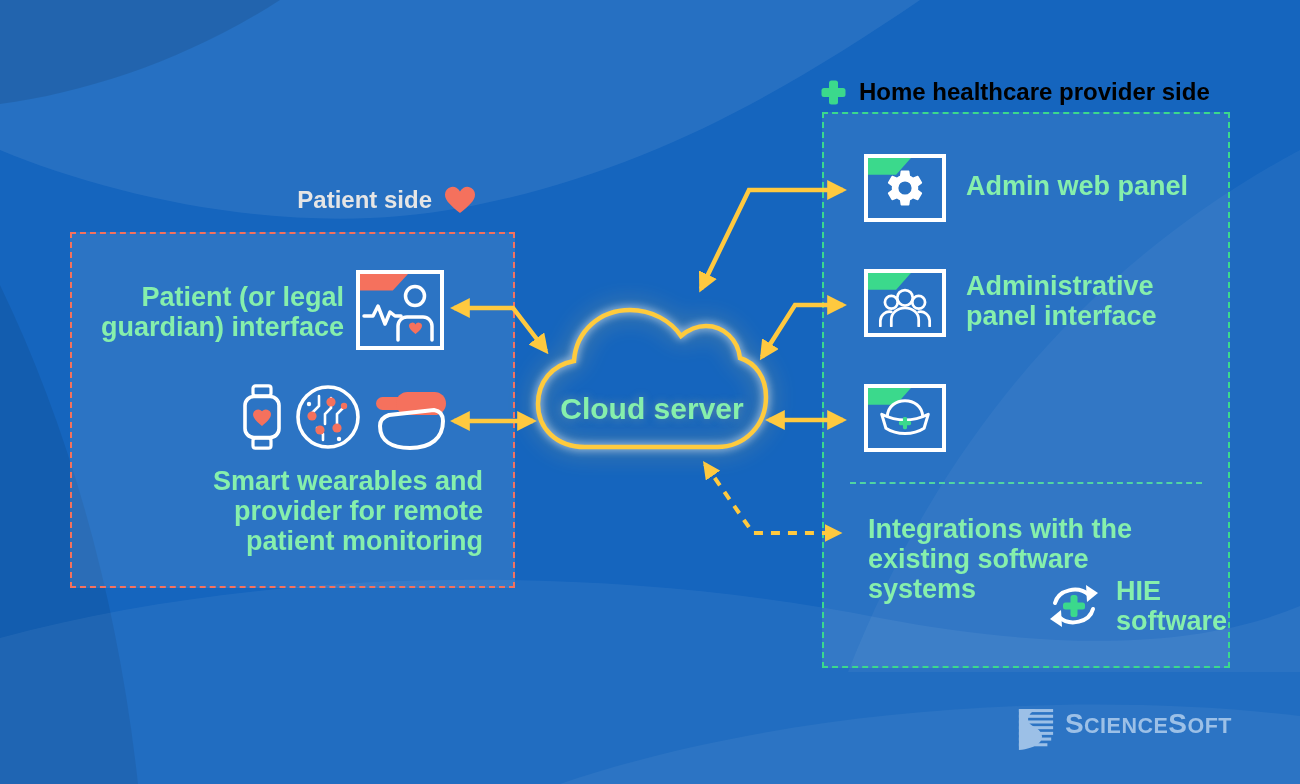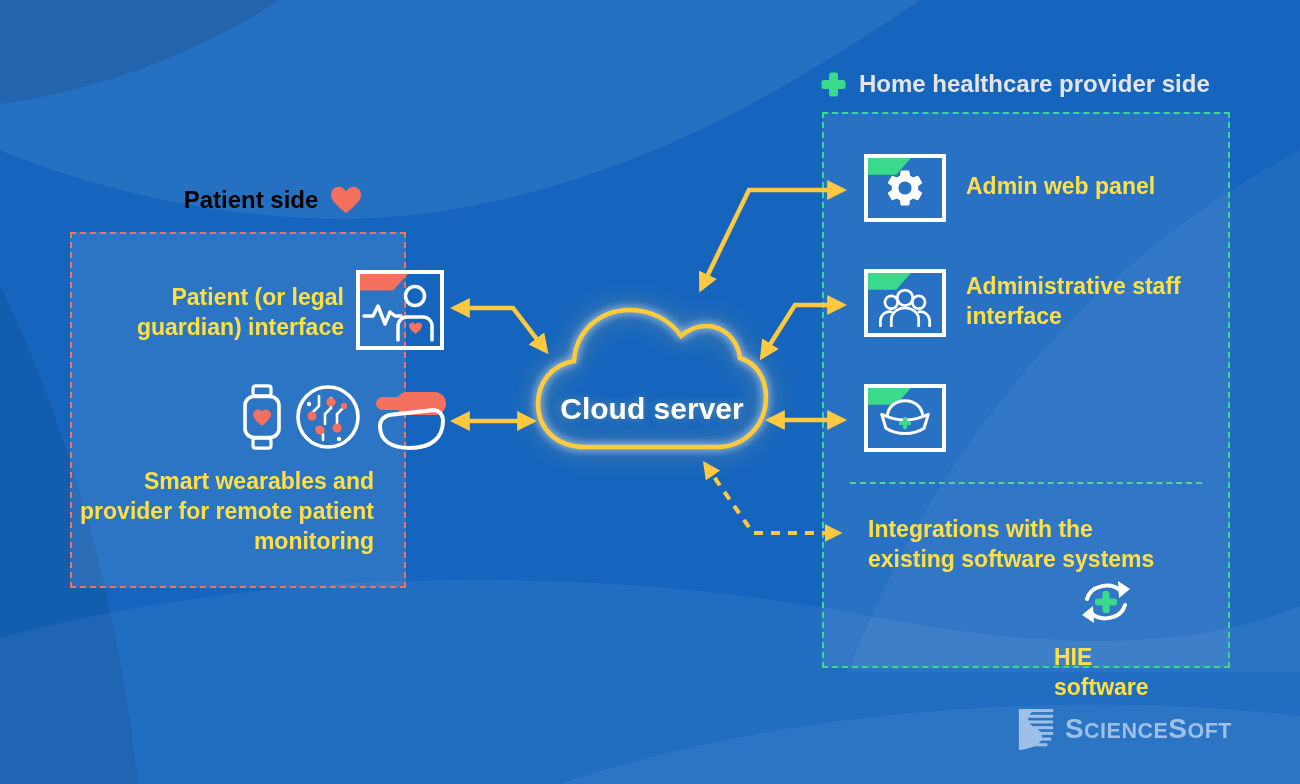--- a/index.html
+++ b/index.html
@@ -3,33 +3,33 @@
 <meta charset="utf-8">
 <style>
   * { margin:0; padding:0; box-sizing:border-box; }
   html,body { width:1300px; height:784px; }
   body { font-family:"Liberation Sans","DejaVu Sans",sans-serif; }
   .canvas { position:relative; width:1300px; height:784px; background:#1565BE; overflow:hidden; }
   .bg-waves { position:absolute; inset:0; z-index:0; }
 
   
   .group-box { position:absolute; z-index:1; }
-  .patient-box { left:70px; top:232px; width:336px; height:356px;
+  .patient-box { left:70px; top:232px; width:445px; height:356px;
     border:2px dashed #F5715D; background:rgba(255,255,255,0.10); }
   .provider-box { left:822px; top:112px; width:408px; height:556px;
     border:2px dashed #3BD98C; background:rgba(255,255,255,0.085); }
 
   
   .side-title { position:absolute; z-index:2; display:flex; align-items:center; gap:12px;
     font-weight:bold; font-size:24px; white-space:nowrap; }
-  .patient-title { left:70px; top:186px; width:406px; justify-content:center; color:#000000; }
-  .provider-title { left:820px; top:70px; color:#e5e5e5; }
-
-  
-  .lbl { color:#fde047; font-weight:bold; font-size:23px; line-height:30px; }
+  .patient-title { left:70px; top:186px; width:406px; justify-content:flex-end; color:#e5e5e5; }
+  .provider-title { left:820px; top:78px; color:#000000; }
+
+  
+  .lbl { color:#86efac; font-weight:bold; font-size:27px; line-height:30px; }
 
   
   .pi-label { position:absolute; top:48px; left:20px; width:252px; text-align:right; }
   .pi-iconbox { position:absolute; top:36px; left:284px; width:88px; height:80px;
     border:4px solid #fff; }
   .pi-flag { position:absolute; top:0; left:0; width:100%; height:100%; background:#F5715D;
     clip-path:polygon(0 0, 60% 0, 41% 23%, 0 23%); }
   .pi-art { position:absolute; left:0; top:0; }
   .wearables-icons { position:absolute; top:150px; left:170px; display:flex; align-items:flex-end; gap:13px; }
   .wear-label { position:absolute; top:232px; right:30px; width:308px; text-align:right; }
@@ -41,27 +41,27 @@
     clip-path:polygon(0 0, 58% 0, 38% 28%, 0 28%); }
   .tile-art { position:absolute; inset:0; display:flex; align-items:center; justify-content:center; }
   .prov-label { position:absolute; left:102px; width:252px; }
   .sep-line { position:absolute; left:26px; top:368px; width:352px; border-top:2px dashed rgba(84,222,160,0.9); }
   .integr-title { position:absolute; left:44px; top:400px; width:310px; }
   .sys-item { position:absolute; display:flex; align-items:center; gap:14px; }
   .sys-label { width:104px; }
 
   
   .cloud-label { position:absolute; left:538px; top:392px; width:228px; z-index:6;
-    text-align:center; color:#ffffff; font-weight:bold; font-size:30px;
+    text-align:center; color:#86efac; font-weight:bold; font-size:30px;
     text-shadow:0 0 10px rgba(255,220,120,0.35); }
   .overlay-svg { position:absolute; inset:0; z-index:5; pointer-events:none; }
   .cloud-path { filter:drop-shadow(0 0 4px rgba(255,255,255,0.85)) drop-shadow(0 0 12px rgba(255,214,90,0.45)); }
 
   
-  .logo { position:absolute; right:68px; top:708px; z-index:2; display:flex; align-items:center; gap:10px;
+  .logo { position:absolute; right:68px; top:708px; z-index:2; display:flex; align-items:flex-start; gap:10px;
     color:#9CC0E7; }
   .logo-text { font-size:28px; font-weight:bold; letter-spacing:0.5px; white-space:nowrap; }
   .logo-text .sc { font-size:21.5px; text-transform:uppercase; }
 
   svg { display:block; }
 </style>
 </head>
 <body>
 
 <div class="canvas">
@@ -158,21 +158,21 @@
           <svg width="54" height="42" viewBox="0 0 58 46" style="margin-top:6px;">
             <circle cx="14" cy="19" r="7" fill="none" stroke="#fff" stroke-width="3"></circle>
             <path d="M2 45 v-6 a10 10 0 0 1 12 -9.5" fill="none" stroke="#fff" stroke-width="3" stroke-linecap="round"></path>
             <circle cx="44" cy="19" r="7" fill="none" stroke="#fff" stroke-width="3"></circle>
             <path d="M56 45 v-6 a10 10 0 0 0 -12 -9.5" fill="none" stroke="#fff" stroke-width="3" stroke-linecap="round"></path>
             <circle cx="29" cy="14" r="8.5" fill="none" stroke="#fff" stroke-width="3"></circle>
             <path d="M14 45 v-7 a15 13 0 0 1 30 0 v7" fill="none" stroke="#fff" stroke-width="3" stroke-linecap="round"></path>
           </svg>
         </div>
       </div>
-      <div class="lbl prov-label" style="top:2px;">Administrative staff interface</div>
+      <div class="lbl prov-label" style="top:2px;">Administrative panel interface</div>
     </div>
 
     <div class="prov-row" style="top:270px;">
       <div class="icon-tile">
         <div class="tile-flag"></div>
         <div class="tile-art">
           <svg width="54" height="42" viewBox="0 0 58 44">
             <path d="M10 21 C10 9 20 3.5 29 3.5 C38 3.5 48 9 48 21" fill="none" stroke="#fff" stroke-width="3.2"></path>
             <path d="M4 18 C20 26 38 26 54 18 L49.5 33 C38 40.5 20 40.5 8.5 33 Z" fill="none" stroke="#fff" stroke-width="3.2" stroke-linejoin="round"></path>
             <rect x="26.8" y="21" width="4.4" height="13" rx="1.5" fill="#3BD98C"></rect>
@@ -180,21 +180,21 @@
           </svg>
         </div>
       </div>
     </div>
 
     <div class="sep-line"></div>
 
     <div class="lbl integr-title">Integrations with the existing software systems</div>
 
 
-    <div class="sys-item" style="left:230px; top:462px;flex-direction:column;">
+    <div class="sys-item" style="left:222px; top:462px;">
       <svg width="56" height="52" viewBox="0 0 56 52">
         <path d="M9 23 A20 17 0 0 1 43 15" fill="none" stroke="#fff" stroke-width="4" stroke-linecap="round"></path>
         <path d="M40 5 L52 13 L41 22 Z" fill="#fff"></path>
         <path d="M47 29 A20 17 0 0 1 13 37" fill="none" stroke="#fff" stroke-width="4" stroke-linecap="round"></path>
         <path d="M16 47 L4 39 L15 30 Z" fill="#fff"></path>
         <rect x="24.5" y="15" width="7" height="22" rx="2.5" fill="#3BD98C"></rect>
         <rect x="17" y="22.5" width="22" height="7" rx="2.5" fill="#3BD98C"></rect>
       </svg>
       <div class="lbl sys-label">HIE software</div>
     </div>

